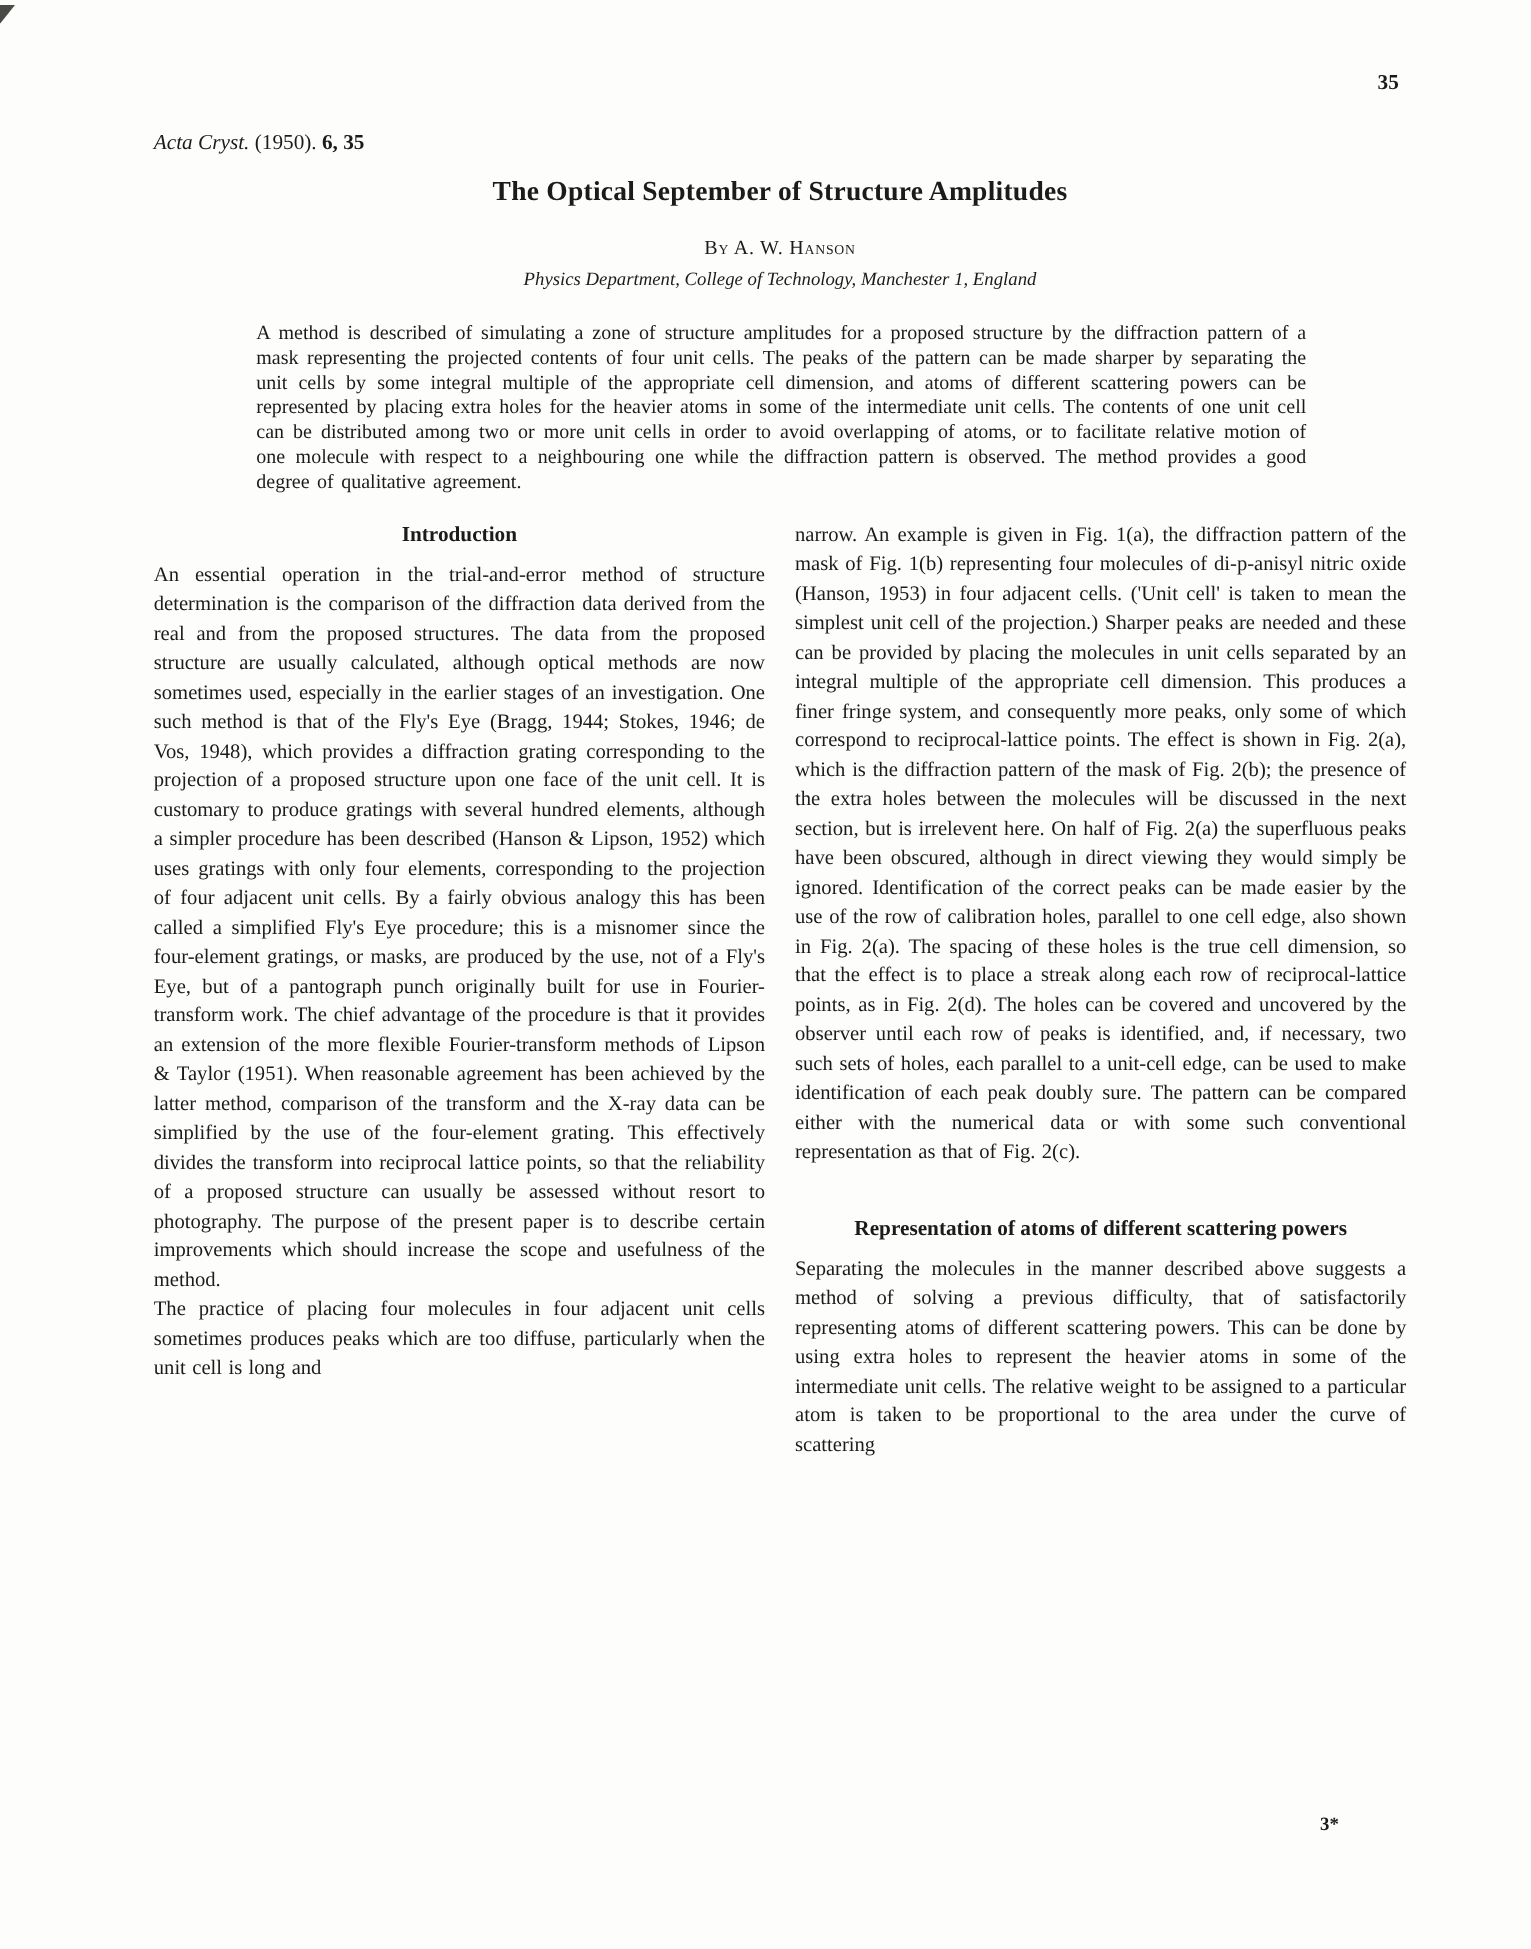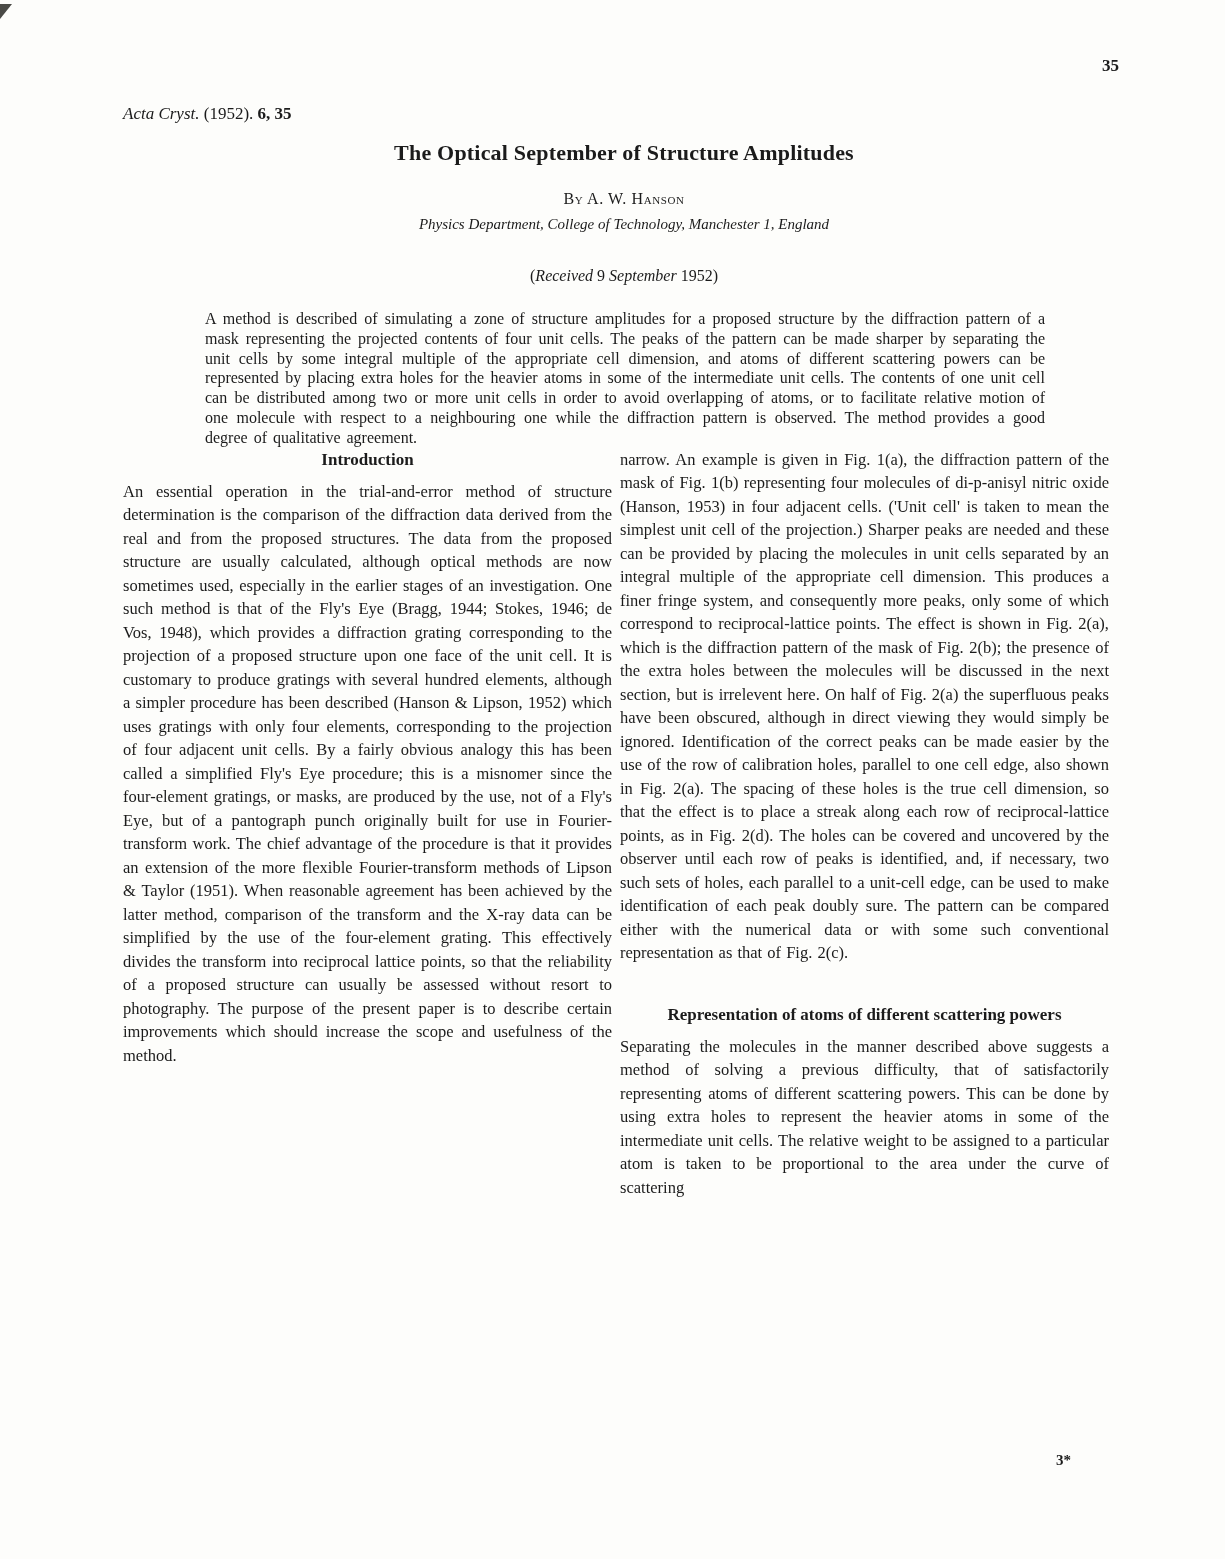--- a/index.html
+++ b/index.html
@@ -40,21 +40,21 @@
   .affiliation {
     margin-top: 8px; text-align: center;
     font-size: 15px; font-style: italic;
   }
   .received { margin-top: 34px; text-align: center; font-size: 16px; }
   .abstract {
     margin: 24px 80px 0 82px;
     font-size: 16px; line-height: 19.8px;
     text-align: justify; word-spacing: 2px;
   }
-  .columns { display: flex; gap: 8px; }
+  .columns { display: flex; gap: 24px; margin-top: 20px; }
   .col {
     width: 489px;
     font-size: 16.5px; line-height: 23.5px;
     text-align: justify;
   }
   .col p { margin: 0; word-spacing: 1px; }
   .col h2 {
     font-size: 17px; font-weight: bold; text-align: center;
     margin: 0 0 9px 0; line-height: 23px;
   }
@@ -66,37 +66,37 @@
 </style>
 </head>
 <body>
 
 <div class="scan-corner"></div>
 
 <div class="page-number">35</div>
 
 <div class="content">
 
-  <div class="journal-line"><span class="i">Acta Cryst.</span><span> (1952). </span><span class="b">6, 35</span></div>
+  <div class="journal-line"><span class="i">Acta Cryst.</span><span> (1950). </span><span class="b">6, 35</span></div>
 
   <div class="title">The Optical September of Structure Amplitudes</div>
 
   <div class="byline">By A. W. Hanson</div>
 
   <div class="affiliation">Physics Department, College of Technology, Manchester 1, England</div>
 
-  <div class="received"><span>(</span><span class="i">Received</span><span> 9 </span><span class="i">September</span><span> 1952)</span></div>
 
   <div class="abstract">A method is described of simulating a zone of structure amplitudes for a proposed structure by the diffraction pattern of a mask representing the projected contents of four unit cells. The peaks of the pattern can be made sharper by separating the unit cells by some integral multiple of the appropriate cell dimension, and atoms of different scattering powers can be represented by placing extra holes for the heavier atoms in some of the intermediate unit cells. The contents of one unit cell can be distributed among two or more unit cells in order to avoid overlapping of atoms, or to facilitate relative motion of one molecule with respect to a neighbouring one while the diffraction pattern is observed. The method provides a good degree of qualitative agreement.</div>
 
   <div class="columns">
 
     <div class="col">
       <h2>Introduction</h2>
       <p>An essential operation in the trial-and-error method of structure determination is the comparison of the diffraction data derived from the real and from the proposed structures. The data from the proposed structure are usually calculated, although optical methods are now sometimes used, especially in the earlier stages of an investigation. One such method is that of the Fly's Eye (Bragg, 1944; Stokes, 1946; de Vos, 1948), which provides a diffraction grating corresponding to the projection of a proposed structure upon one face of the unit cell. It is customary to produce gratings with several hundred elements, although a simpler procedure has been described (Hanson &amp; Lipson, 1952) which uses gratings with only four elements, corresponding to the projection of four adjacent unit cells. By a fairly obvious analogy this has been called a simplified Fly's Eye procedure; this is a misnomer since the four-element gratings, or masks, are produced by the use, not of a Fly's Eye, but of a pantograph punch originally built for use in Fourier-transform work. The chief advantage of the procedure is that it provides an extension of the more flexible Fourier-transform methods of Lipson &amp; Taylor (1951). When reasonable agreement has been achieved by the latter method, comparison of the transform and the X-ray data can be simplified by the use of the four-element grating. This effectively divides the transform into reciprocal lattice points, so that the reliability of a proposed structure can usually be assessed without resort to photography. The purpose of the present paper is to describe certain improvements which should increase the scope and usefulness of the method.</p>
+      <p>The practice of placing four molecules in four adjacent unit cells sometimes produces peaks which are too diffuse, particularly when the unit cell is long and</p>
     </div>
 
     <div class="col">
       <p>narrow. An example is given in Fig. 1(a), the diffraction pattern of the mask of Fig. 1(b) representing four molecules of di-p-anisyl nitric oxide (Hanson, 1953) in four adjacent cells. ('Unit cell' is taken to mean the simplest unit cell of the projection.) Sharper peaks are needed and these can be provided by placing the molecules in unit cells separated by an integral multiple of the appropriate cell dimension. This produces a finer fringe system, and consequently more peaks, only some of which correspond to reciprocal-lattice points. The effect is shown in Fig. 2(a), which is the diffraction pattern of the mask of Fig. 2(b); the presence of the extra holes between the molecules will be discussed in the next section, but is irrelevent here. On half of Fig. 2(a) the superfluous peaks have been obscured, although in direct viewing they would simply be ignored. Identification of the correct peaks can be made easier by the use of the row of calibration holes, parallel to one cell edge, also shown in Fig. 2(a). The spacing of these holes is the true cell dimension, so that the effect is to place a streak along each row of reciprocal-lattice points, as in Fig. 2(d). The holes can be covered and uncovered by the observer until each row of peaks is identified, and, if necessary, two such sets of holes, each parallel to a unit-cell edge, can be used to make identification of each peak doubly sure. The pattern can be compared either with the numerical data or with some such conventional representation as that of Fig. 2(c).</p>
       <h2 class="heading-spaced">Representation of atoms of different scattering powers</h2>
       <p>Separating the molecules in the manner described above suggests a method of solving a previous difficulty, that of satisfactorily representing atoms of different scattering powers. This can be done by using extra holes to represent the heavier atoms in some of the intermediate unit cells. The relative weight to be assigned to a particular atom is taken to be proportional to the area under the curve of scattering</p>
     </div>
 
   </div>
 

